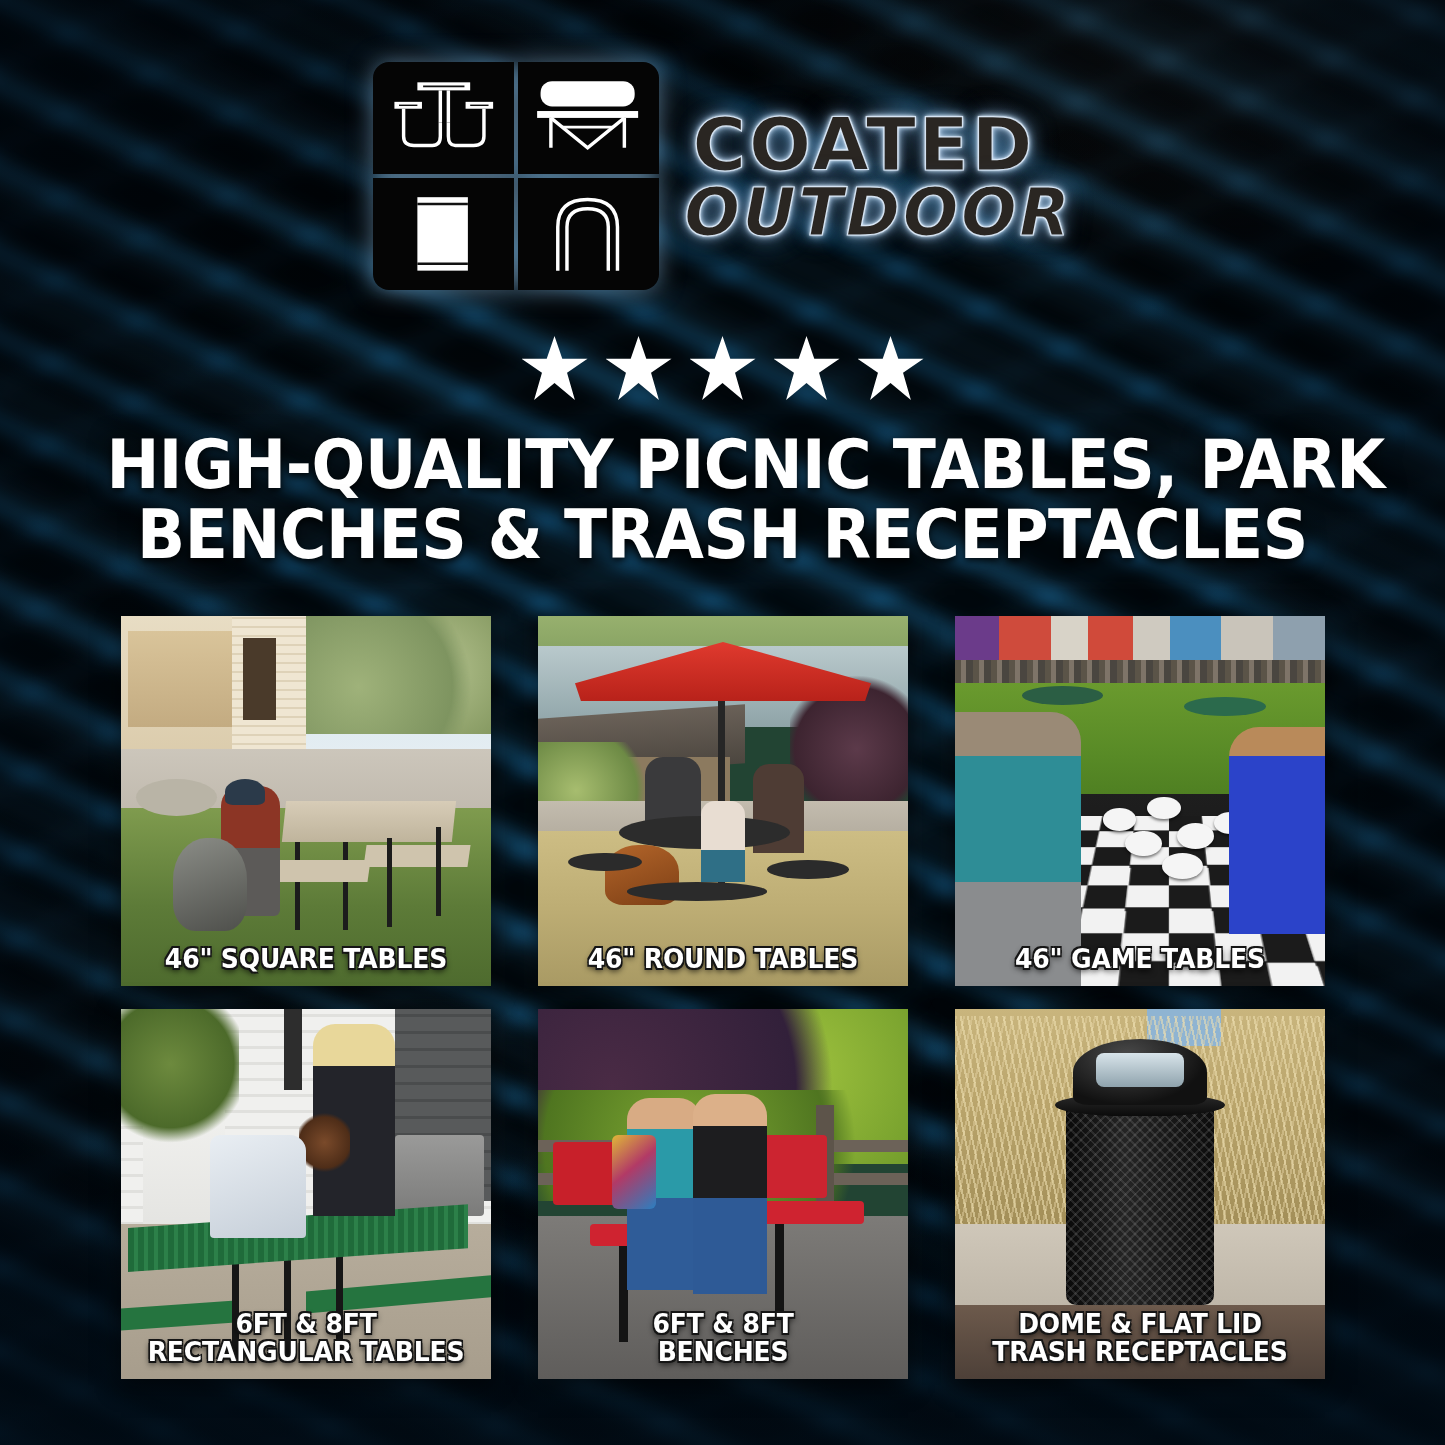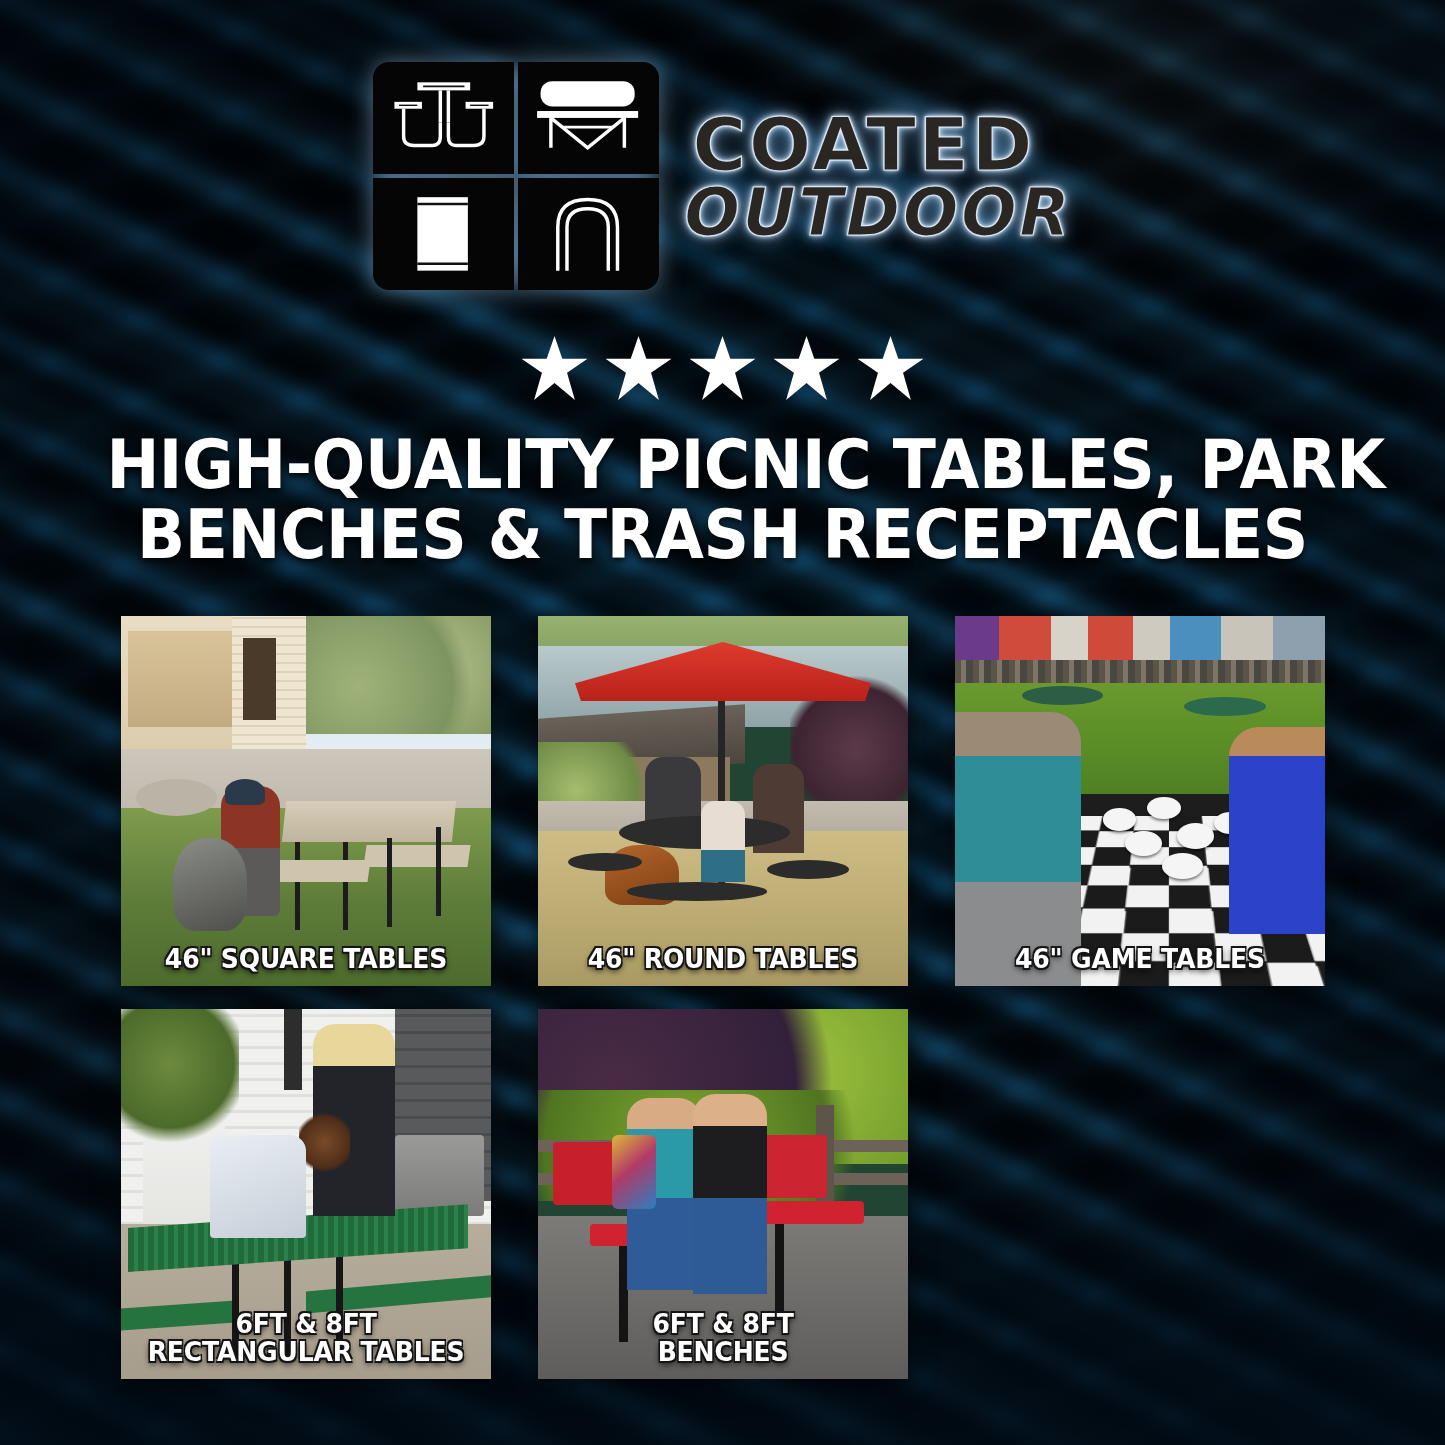--- a/index.html
+++ b/index.html
@@ -454,16 +454,33 @@
           <div class="obj c5-boyA"></div>
           <div class="obj c5-boyB"></div>
           <div class="obj c5-pack"></div>
         </div>
         <div class="caption">
           <span class="cl">6FT &amp; 8FT</span>
           <span class="cl">BENCHES</span>
         </div>
       </div>
 
+      <div class="card">
+        <div class="photo">
+          <div class="band c6-grass"></div>
+          <div class="obj c6-sky"></div>
+          <div class="band c6-straw"></div>
+          <div class="band c6-walk"></div>
+          <div class="band c6-mulch"></div>
+          <div class="obj c6-body"></div>
+          <div class="obj c6-rim"></div>
+          <div class="obj c6-dome"></div>
+          <div class="obj c6-slot"></div>
+        </div>
+        <div class="caption">
+          <span class="cl">DOME &amp; FLAT LID</span>
+          <span class="cl">TRASH RECEPTACLES</span>
+        </div>
+      </div>
 
     </div>
   </div>
 </div>
 
 </body></html>

